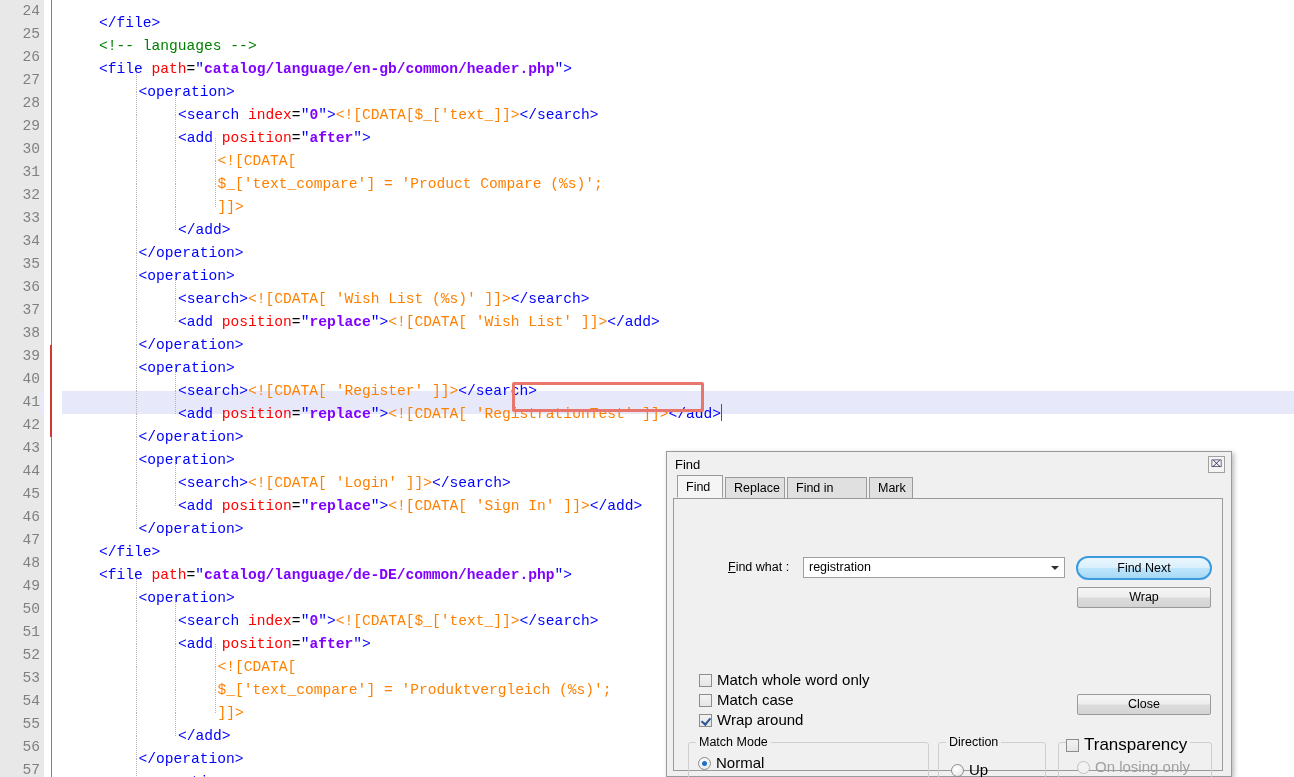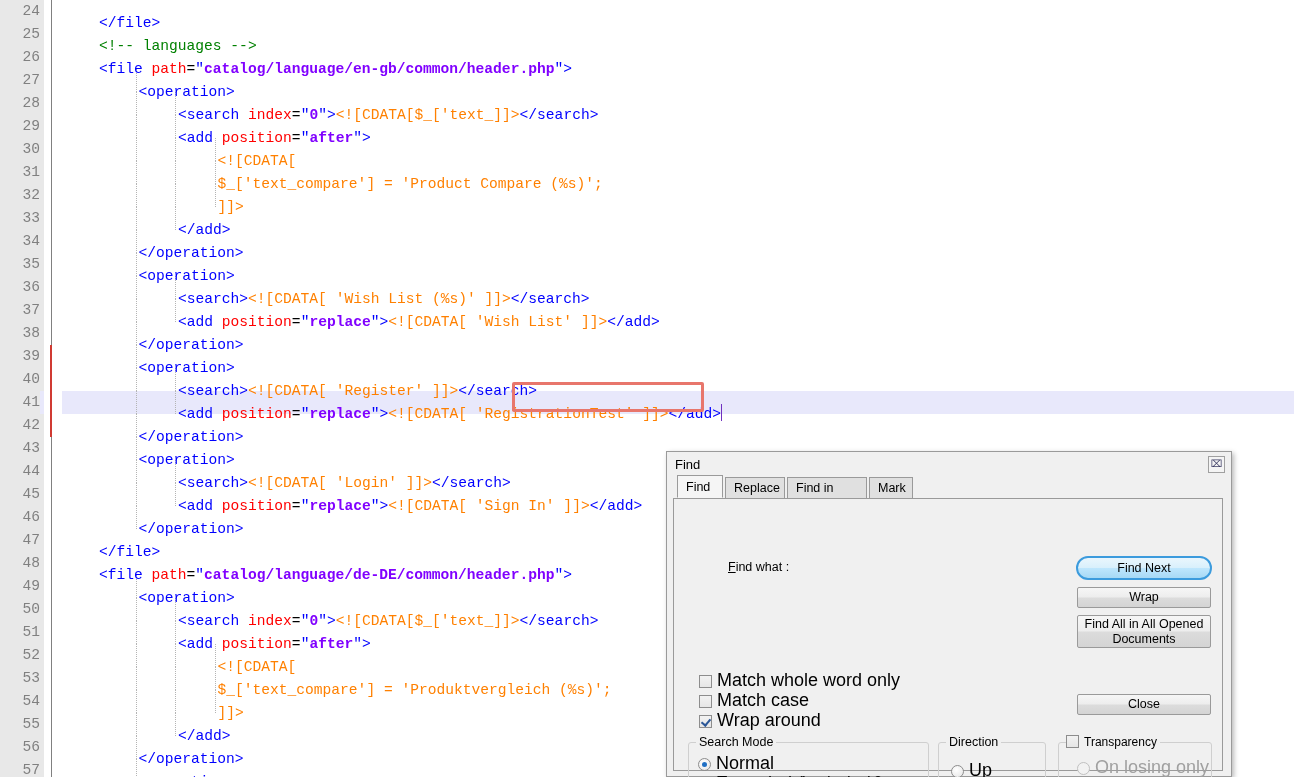--- a/index.html
+++ b/index.html
@@ -244,21 +244,21 @@
     justify-content: center;
   }
   .btn.default {
     background: linear-gradient(to bottom, #eaf6fd 0%, #d9f0fc 48%, #bee6fd 52%, #a7d9f5 100%);
     border: 2px solid #3c9bdd;
     border-radius: 12px;
   }
 
   .cb-row {
     position: absolute;
-    font-size: 18px;
+    font-size: 15px;
     line-height: 14px;
   }
   .checkbox {
     display: inline-block;
     width: 13px; height: 13px;
     border: 1px solid #8d8d8d;
     background: linear-gradient(to bottom,#f2f2f2,#e6e6e6);
     box-sizing: border-box;
     vertical-align: -2px;
     margin-right: 5px;
@@ -309,21 +309,21 @@
     top: -8px; left: 7px;
     background: #f0f0f0;
     padding: 0 3px;
     font-size: 12.5px;
   }
   .group-title-cb {
     position: absolute;
     top: -8px; left: 7px;
     background: #f0f0f0;
     padding: 0 3px 0 0;
-    font-size: 12px;
+    font-size: 17px;
     white-space: nowrap;
   }
   .u { text-decoration: underline; }
 </style>
 </head>
 <body>
 
 <div id="editor">
   <div class="gutter-bg"></div>
   <div class="fold-col"></div>
@@ -383,38 +383,41 @@
         <div class="tab active" style="left: 4px; width: 46px;">Find</div>
         <div class="tab" style="left: 52px; width: 60px;">Replace</div>
         <div class="tab" style="left: 114px; width: 80px;">Find in Files</div>
         <div class="tab" style="left: 196px; width: 44px;">Mark</div>
       </div>
 
     <div class="tabpanel">
 
       <span class="lbl-findwhat"><span class="u">F</span>ind what :</span>
 
+      <div class="combo">
+        <span class="combo-value">registration</span>
+        <span class="combo-arrow"></span>
+      </div>
 
       <div class="btn default" style="left:402px; top:57px; width:136px; height:24px;">Find Next</div>
       <div class="btn" style="left:403px; top:88px; width:134px; height:21px;">Wrap</div>
-      <div class="btn" style="left:403px; top:116px; width:134px; height:33px;">Find All in All Opened Documents</div>
       <div class="btn" style="left:403px; top:195px; width:134px; height:21px;">Close</div>
 
       <div class="cb-row" style="left:25px; top:174px;">
         <span class="checkbox"></span><span>Match whole word only</span>
       </div>
       <div class="cb-row" style="left:25px; top:194px;">
         <span class="checkbox"></span><span>Match case</span>
       </div>
       <div class="cb-row" style="left:25px; top:214px;">
         <span class="checkbox checked"></span><span>Wrap around</span>
       </div>
 
       <div class="groupbox" style="left:14px; top:243px; width:241px; height:76px;">
-        <span class="group-title">Search Mode</span>
+        <span class="group-title">Match Mode</span>
         <div class="cb-row" style="left:9px; top:13px;">
           <span class="radio checked"></span><span>Normal</span>
         </div>
         <div class="cb-row" style="left:9px; top:33px;">
           <span class="radio"></span><span>Extended (\n, \r, \t, \0, \x...)</span>
         </div>
 
       </div>
 
       <div class="groupbox" style="left:264px; top:243px; width:108px; height:76px;">

